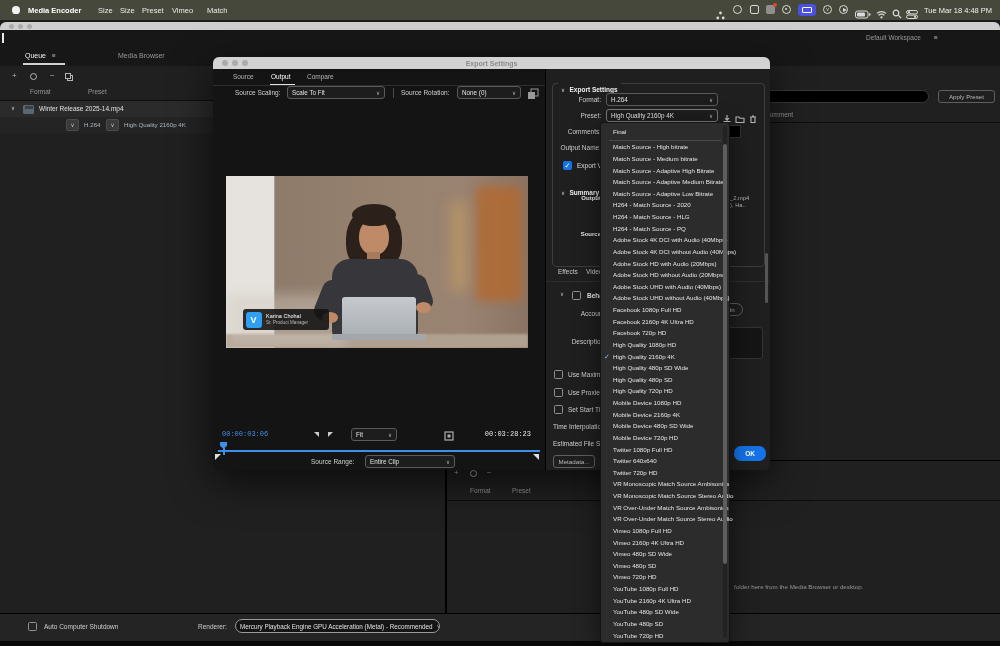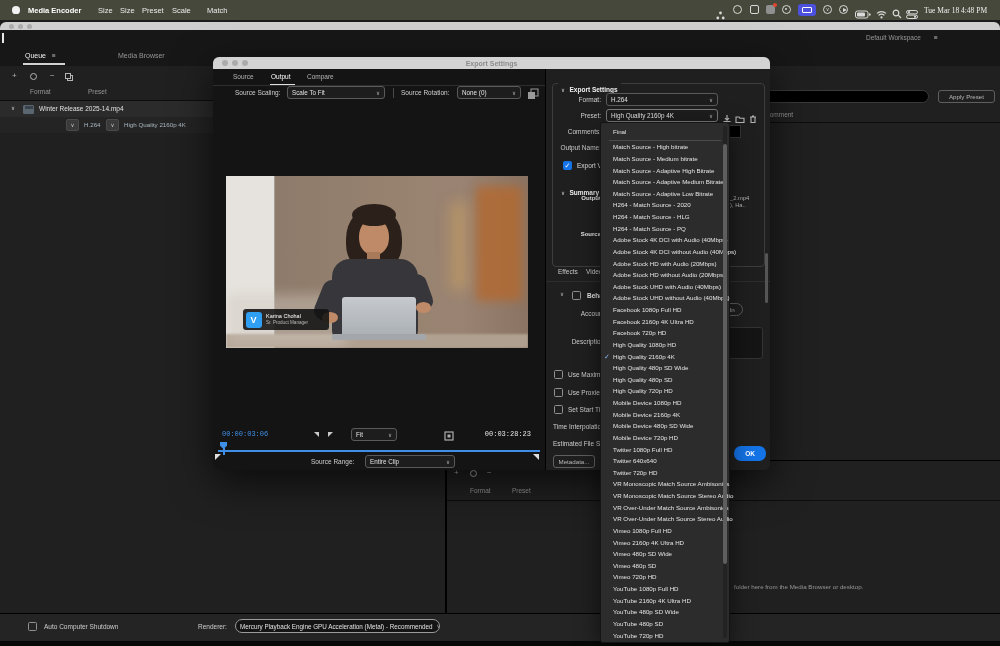--- a/index.html
+++ b/index.html
@@ -45,21 +45,21 @@
 <body>
 
 <div id="stage">
 
   <div class="abs" style="left:0;top:0;width:1000px;height:20px;background:#45483a;display:flex;align-items:center;z-index:50;">
     <span class="abs" style="left:12px;top:6px;width:8px;height:8px;background:#f2f2f2;border-radius:50% 50% 45% 45%;"></span>
     <span class="abs t75 bold" style="left:28px;top:6px;color:#fff;">Media Encoder</span>
     <span class="abs t75" style="left:98px;top:6px;">Size</span>
     <span class="abs t75" style="left:120px;top:6px;">Size</span>
     <span class="abs t75" style="left:142px;top:6px;">Preset</span>
-    <span class="abs t75" style="left:172px;top:6px;">Scale</span>
+    <span class="abs t75" style="left:172px;top:6px;">Vimeo</span>
     <span class="abs t75" style="left:207px;top:6px;">Match</span>
 
     <span class="abs menu-ico" style="left:716px;top:6px;">
       <svg width="9" height="9">
           <circle cx="4.5" cy="2" r="1.4" fill="#d9d9d9"></circle>
           <circle cx="1.8" cy="7" r="1.4" fill="#d9d9d9"></circle>
           <circle cx="7.2" cy="7" r="1.4" fill="#d9d9d9"></circle>
         </svg></span>
     <span class="abs menu-ico" style="left:733px;top:5px;width:9px;height:9px;border:1.3px solid #d9d9d9;border-radius:50%;box-sizing:border-box;"></span>
     <span class="abs menu-ico" style="left:750px;top:5px;width:9px;height:9px;border:1.3px solid #d9d9d9;border-radius:2px;box-sizing:border-box;"></span>
@@ -93,21 +93,21 @@
           <circle cx="4" cy="4" r="2.8" stroke="#d9d9d9" stroke-width="1.2" fill="none"></circle>
           <line x1="6.2" y1="6.2" x2="9" y2="9" stroke="#d9d9d9" stroke-width="1.2"></line>
         </svg></span>
     <span class="abs menu-ico" style="left:906px;top:5px;">
       <svg width="12" height="9">
           <rect x="0.5" y="0.5" width="11" height="3.4" rx="1.7" fill="none" stroke="#d9d9d9" stroke-width="1"></rect>
           <circle cx="3" cy="2.2" r="1.1" fill="#d9d9d9"></circle>
           <rect x="0.5" y="5.1" width="11" height="3.4" rx="1.7" fill="none" stroke="#d9d9d9" stroke-width="1"></rect>
           <circle cx="9" cy="6.8" r="1.1" fill="#d9d9d9"></circle>
         </svg></span>
-    <span class="abs t75" style="left:924px;top:6px;color:#f2f2f2;font-family:Liberation Serif, serif;">Tue Mar 18  4:48 PM</span>
+    <span class="abs t75" style="left:924px;top:6px;color:#f2f2f2;">Tue Mar 18  4:48 PM</span>
   </div>
 
   <div class="abs" style="left:0;top:22px;width:1000px;height:619px;background:#202020;border-radius:6px 6px 0 0;overflow:hidden;">
 
     <div class="abs" style="left:0;top:0;width:1000px;height:8px;background:#cfcfcf;">
       <span class="abs traffic" style="left:9px;top:1.5px;width:5px;height:5px;"></span>
       <span class="abs traffic" style="left:18px;top:1.5px;width:5px;height:5px;"></span>
       <span class="abs traffic" style="left:27px;top:1.5px;width:5px;height:5px;"></span>
     </div>
 

